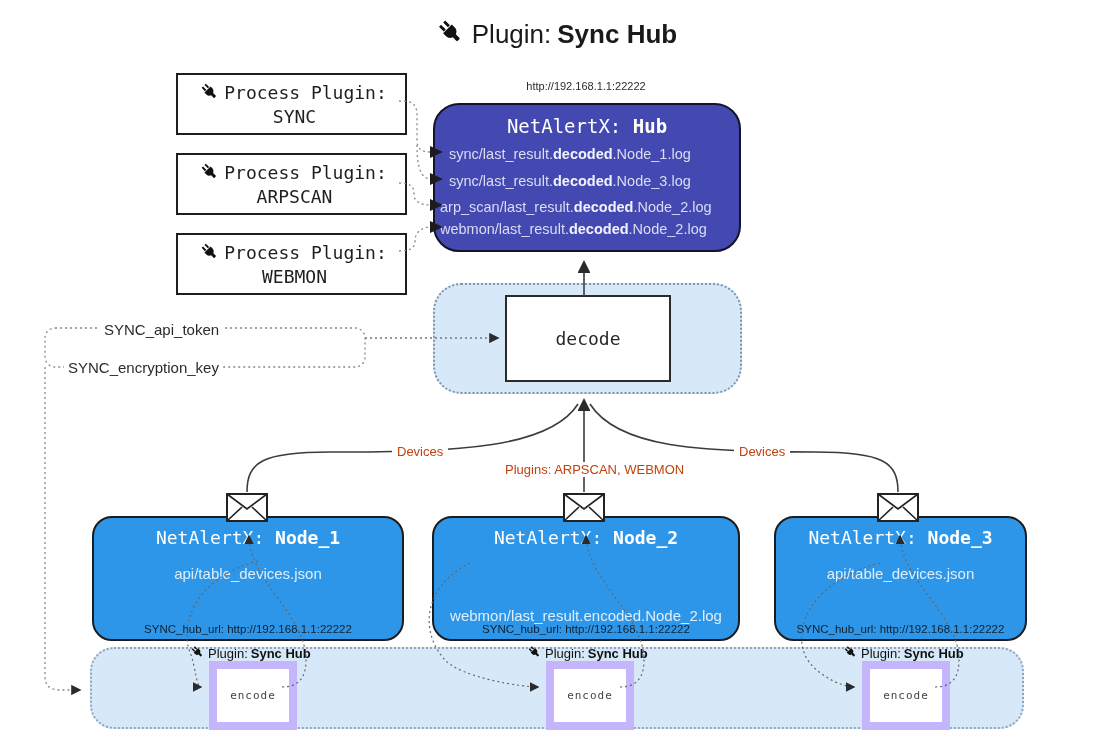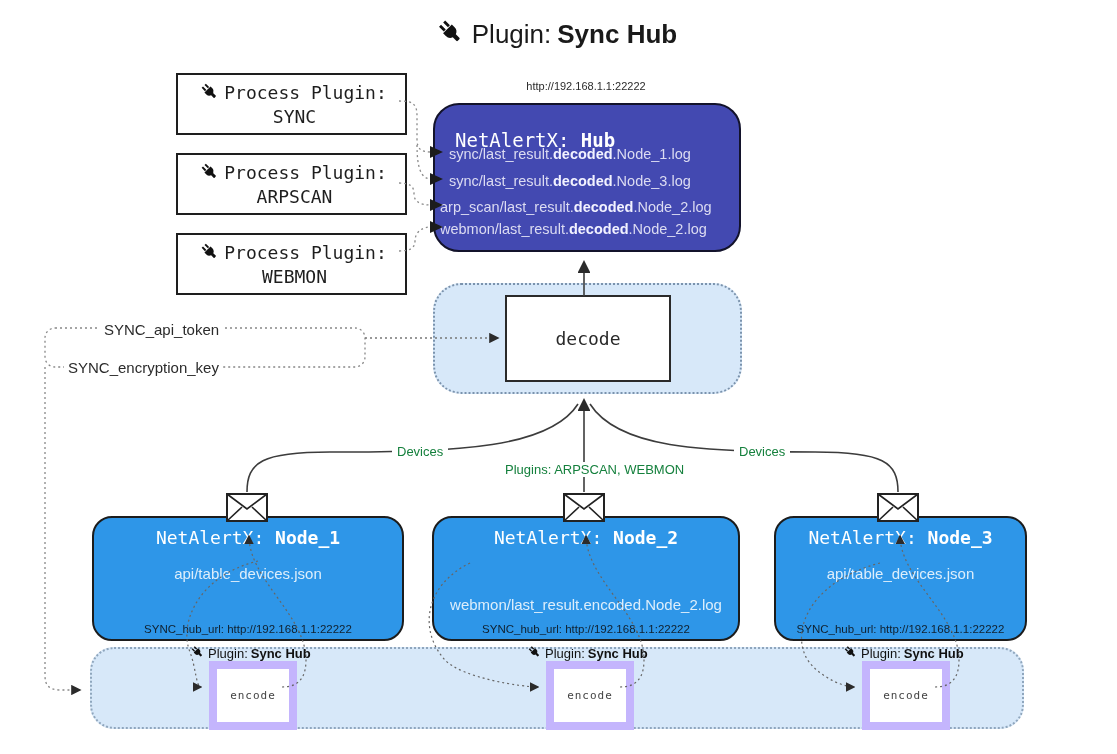--- a/index.html
+++ b/index.html
@@ -11,42 +11,42 @@
   
   .title{left:0;top:18px;width:1117px;display:flex;justify-content:center;align-items:center;
          gap:6px;font-size:26px;color:#1a1a1a;z-index:7;}
   .title b{font-weight:700;}
   .plug{display:inline-block;transform:rotate(-45deg);}
 
   
   .hub-url{left:434px;top:80px;width:304px;text-align:center;font-size:11px;color:#2b2b2b;z-index:7;}
   .hub{left:433px;top:103px;width:304px;height:145px;background:#4349b1;
        border:2px solid #13132b;border-radius:26px;z-index:1;color:#fff;}
-  .hub-title{position:absolute;left:0;top:24px;width:100%;font-size:19px;color:#fff;padding-left:20px;}
+  .hub-title{position:absolute;left:0;top:10px;width:100%;text-align:center;font-size:19px;color:#fff;}
   .hub-title b{font-weight:700;}
   .hub-line{position:absolute;font-size:14.5px;color:#dcdcf2;white-space:nowrap;}
   .hub-line b{font-weight:700;color:#f2f2ff;}
 
   
   .pbox{width:221px;height:58px;background:#fff;border:2px solid #1e1e1e;z-index:1;
         display:flex;flex-direction:column;justify-content:center;align-items:center;padding-left:6px;}
   .pbox-row{display:flex;align-items:center;gap:4px;font-size:18px;color:#1e1e1e;}
   .pbox-name{font-size:18px;color:#1e1e1e;margin-top:2px;}
 
   
   .decode-wrap{left:433px;top:283px;width:305px;height:107px;background:#d7e8f9;
                border:2px dotted #7b93ad;border-radius:28px;z-index:1;}
   .decode-box{left:505px;top:295px;width:162px;height:83px;background:#fff;border:2px solid #2a2a2a;
               display:flex;justify-content:center;align-items:center;font-size:18px;color:#2a2a2a;z-index:2;}
 
   
   .cfg{background:#fff;padding:0 4px;font-size:15px;color:#2b2b2b;z-index:7;white-space:nowrap;}
 
   
-  .edge-label{background:#fff;padding:0 5px;font-size:13px;color:#15803d;z-index:7;white-space:nowrap;}
+  .edge-label{background:#fff;padding:0 5px;font-size:13px;color:#c2410c;z-index:7;white-space:nowrap;}
 
   
   .node{height:121px;background:#2e96e8;border:2px solid #1c1c1c;border-radius:20px;z-index:1;}
   .node-title{position:absolute;left:0;top:9px;width:100%;text-align:center;font-size:18px;color:#fff;}
   .node-title b{font-weight:700;}
   .node-line{position:absolute;left:0;width:100%;text-align:center;font-size:15px;color:#ddeefb;white-space:nowrap;}
   .node-url{position:absolute;left:0;bottom:4px;width:100%;text-align:center;font-size:11.5px;color:#10202e;}
 
   
   .bottom-wrap{left:90px;top:647px;width:930px;height:78px;background:#d7e8f9;
@@ -145,21 +145,21 @@
       <span>NetAlertX: </span><b>Node_1</b>
     </div>
     <div class="node-line" style="top:47px;">api/table_devices.json</div>
     <div class="node-url">SYNC_hub_url: http://192.168.1.1:22222</div>
   </div>
 
   <div class="abs node" style="left:432px;top:516px;width:304px;">
     <div class="node-title mono">
       <span>NetAlertX: </span><b>Node_2</b>
     </div>
-    <div class="node-line" style="top:78px;">webmon/last_result.encoded.Node_2.log</div>
+    <div class="node-line" style="top:89px;">webmon/last_result.encoded.Node_2.log</div>
     <div class="node-url">SYNC_hub_url: http://192.168.1.1:22222</div>
   </div>
 
   <div class="abs node" style="left:774px;top:516px;width:249px;">
     <div class="node-title mono">
       <span>NetAlertX: </span><b>Node_3</b>
     </div>
     <div class="node-line" style="top:47px;">api/table_devices.json</div>
     <div class="node-url">SYNC_hub_url: http://192.168.1.1:22222</div>
   </div>

